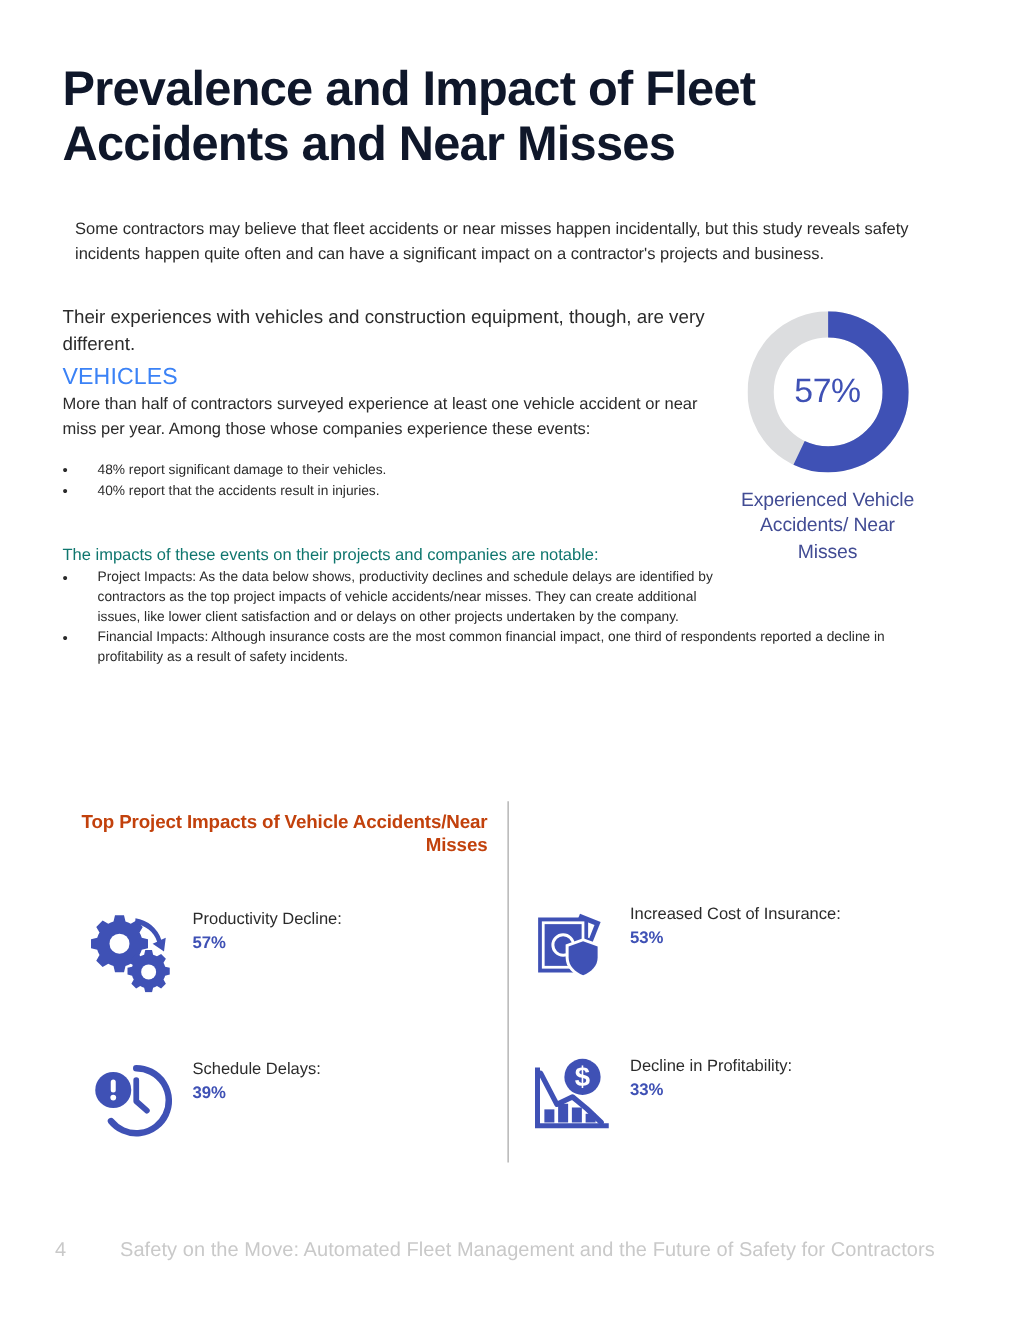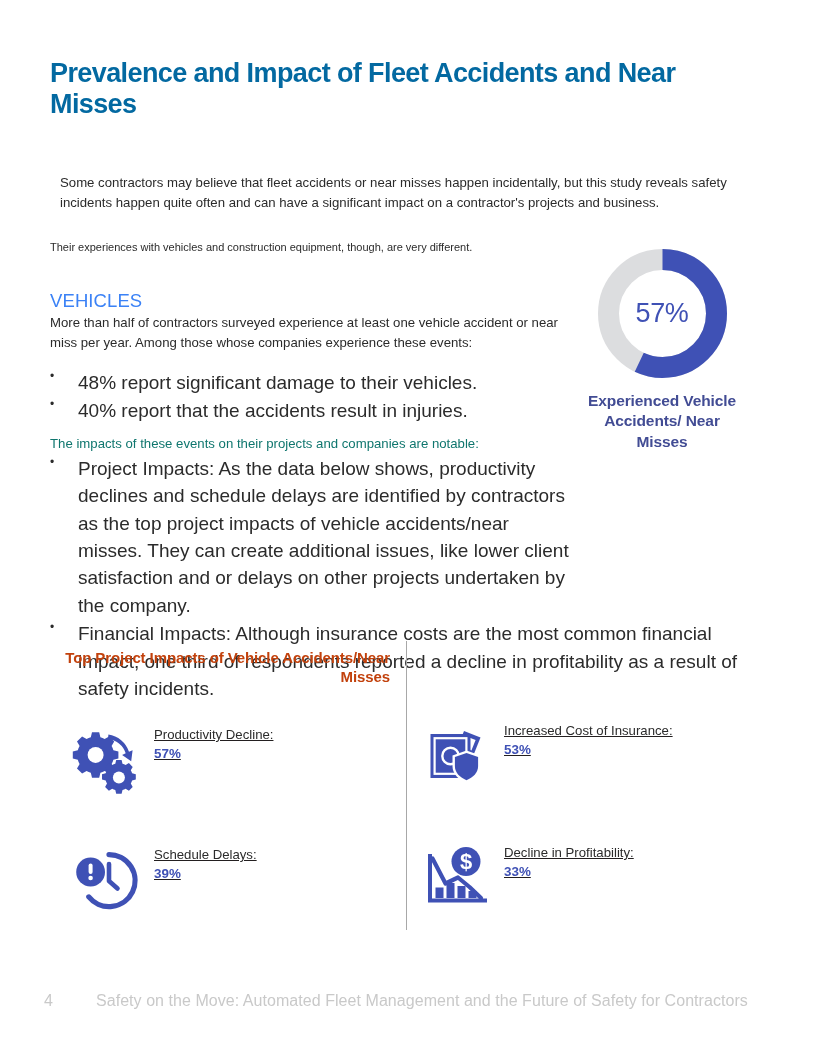--- a/index.html
+++ b/index.html
@@ -18,45 +18,45 @@
   .page {
     position: absolute;
     inset: 0;
     background: #ffffff;
   }
 
   
   .title {
     position: absolute;
     left: 50px;
-    top: 40px;
+    top: 24px;
     width: 700px;
-    font-size: 27px;
+    font-size: 39px;
     line-height: 1.13;
     font-weight: bold;
     letter-spacing: -0.6px;
-    color: #0369a1;
+    color: #0f172a;
   }
 
   
   .intro {
     position: absolute;
     left: 60px;
     top: 160px;
     width: 700px;
     font-size: 13.2px;
     line-height: 1.47;
     color: #2b2b2b;
   }
   .intro2 {
     position: absolute;
     left: 50px;
     top: 228px;
     width: 520px;
-    font-size: 11px;
+    font-size: 15px;
     line-height: 1.47;
     color: #2b2b2b;
   }
 
   .vehicles-head {
     position: absolute;
     left: 50px;
     top: 275px;
     font-size: 18.5px;
     font-weight: normal;
@@ -96,21 +96,21 @@
   }
 
   ul.bl {
     margin: 0;
     padding: 0;
     list-style: none;
   }
   ul.bl li {
     position: relative;
     padding-left: 28px;
-    font-size: 19px;
+    font-size: 11px;
     line-height: 1.44;
     color: #2b2b2b;
     margin-bottom: 1px;
   }
   ul.bl li:before {
     content: "\2022";
     position: absolute;
     left: 0;
     top: -1px;
     font-size: 12px;
@@ -141,21 +141,21 @@
     top: 50%;
     transform: translateY(-52%);
     font-size: 27px;
     color: #3f51b5;
     letter-spacing: -0.3px;
   }
   .donut-caption {
     margin-top: 13px;
     font-size: 15.5px;
     line-height: 1.31;
-    font-weight: bold;
+    font-weight: normal;
     color: #424c94;
     letter-spacing: -0.1px;
   }
 
   
   .divider {
     position: absolute;
     left: 406px;
     top: 641px;
     width: 1px;
@@ -175,21 +175,20 @@
     color: #c2410c;
     letter-spacing: -0.1px;
   }
   .panel-left .panel-title  { width: 330px; }
   .panel-right .panel-title { width: 320px; margin-left: 12px; }
 
   .stat {
     position: absolute;
     display: flex;
     align-items: flex-start;
-    text-decoration: underline;
   }
   .stat-icon {
     flex: 0 0 auto;
     width: 74px;
     height: 74px;
     display: flex;
     align-items: center;
     justify-content: center;
   }
   .stat-text {

